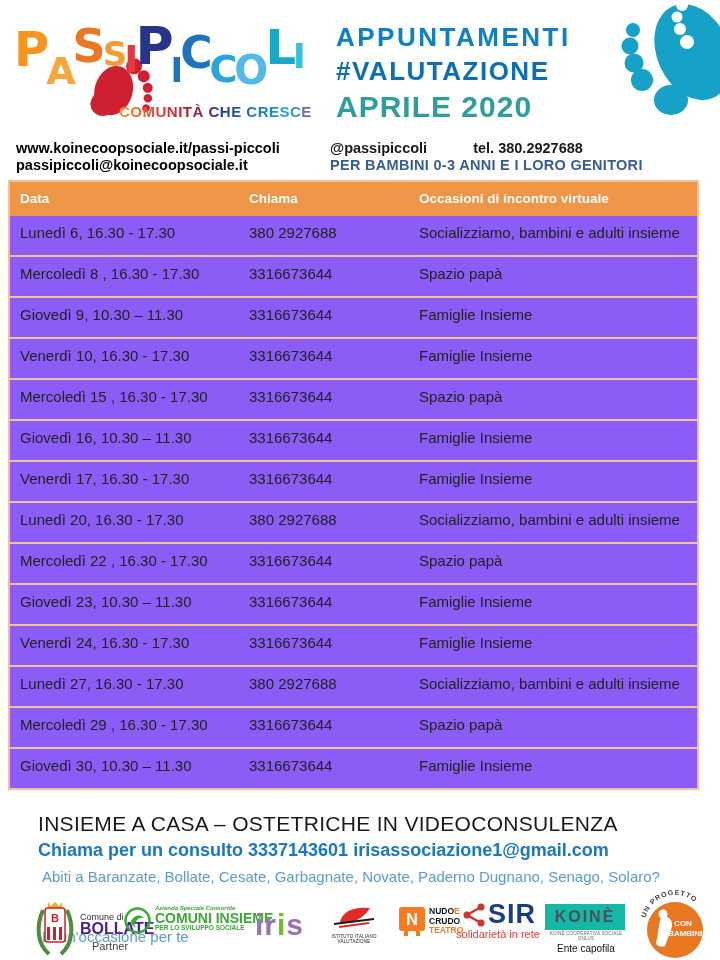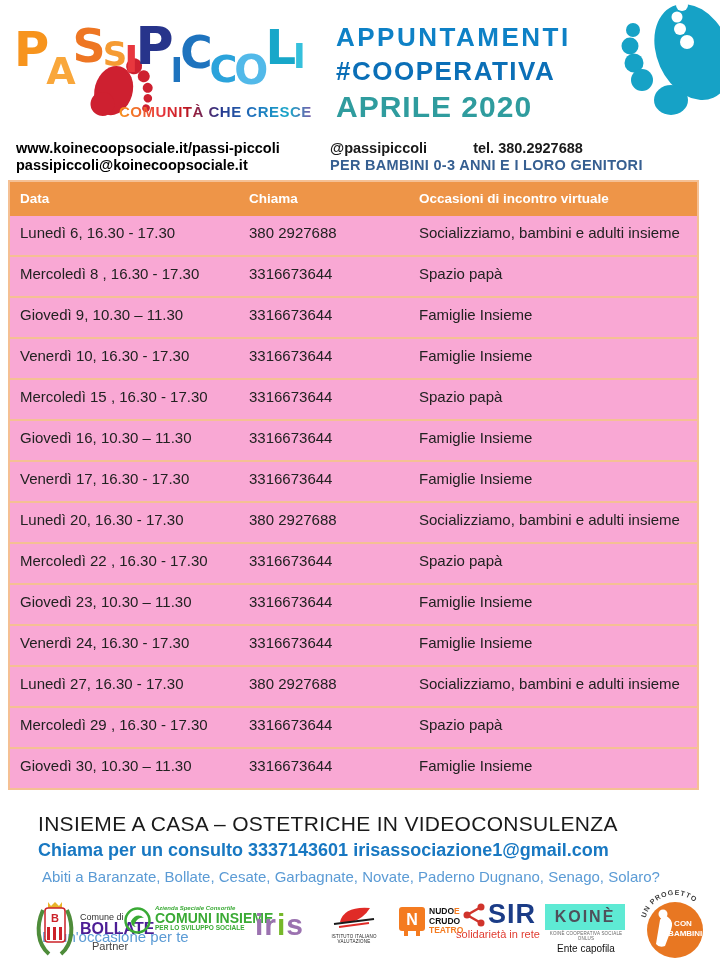--- a/index.html
+++ b/index.html
@@ -37,21 +37,21 @@
     border-collapse:collapse;table-layout:fixed;
     border:2px solid #F5C094;
   }
   table.schedule th{
     background:#EE9548;color:#fff;font-size:13.5px;font-weight:bold;
     text-align:left;padding:9px 10px;line-height:16px;
   }
   table.schedule td{
     font-size:15px;color:#222;vertical-align:top;
     height:31px;padding:8px 10px 0 10px;
-    border-bottom:2px solid #F5C094;background:#f9a8d4;
+    border-bottom:2px solid #F5C094;background:#8b5cf6;
   }
   
   .f-heading{position:absolute;left:38px;top:812px;font-size:21px;color:#1a1a1a;letter-spacing:.3px;}
   .f-cta{position:absolute;left:38px;top:840px;font-size:18px;font-weight:bold;color:#1878C2;}
   .f-question{position:absolute;left:42px;top:868px;font-size:15px;color:#5B9BD5;}
   .f-occasion{position:absolute;left:42px;top:888px;font-size:15px;color:#5B9BD5;margin-top:40px;}
   
   .partners{position:absolute;left:0;top:884px;width:720px;height:76px;}
   .p-bollate{position:absolute;left:34px;top:16px;width:120px;height:58px;}
   .p-bollate .crest{position:absolute;left:0;top:0;}
@@ -68,21 +68,21 @@
   .p-valut{position:absolute;left:328px;top:20px;width:52px;text-align:center;}
   .p-valut .tiny{font-size:4.5px;line-height:5px;color:#222;letter-spacing:.2px;}
   .p-nudo{position:absolute;left:398px;top:22px;display:flex;}
   .p-nudo .txt{margin-left:3px;margin-top:1px;font-size:8.5px;font-weight:bold;line-height:9.5px;color:#111;}
   .p-nudo .orange{color:#F47B20;}
   .p-sir{position:absolute;left:452px;top:16px;width:92px;text-align:center;}
   .p-sir .row{display:flex;align-items:center;justify-content:center;}
   .p-sir .name{font-size:27px;font-weight:bold;color:#1B3C87;letter-spacing:1px;line-height:28px;margin-left:2px;}
   .p-sir .sub{font-size:11px;color:#E03C31;margin-top:0;}
   .p-kone{position:absolute;left:545px;top:20px;width:82px;text-align:center;}
-  .p-kone .box{width:80px;height:26px;background:#5eead4;color:#4F4F5A;font-size:16px;font-weight:bold;
+  .p-kone .box{width:80px;height:26px;background:#14b8a6;color:#4F4F5A;font-size:16px;font-weight:bold;
     letter-spacing:2px;display:flex;align-items:center;justify-content:center;}
   .p-kone .sub{font-size:4.5px;color:#666;margin-top:1px;letter-spacing:.2px;}
   .p-kone .role{font-size:10px;color:#111;margin-top:2px;}
   .p-cib{position:absolute;left:636px;top:0;}
 </style>
 </head>
 <body>
 
 <div class="page">
 
@@ -97,21 +97,21 @@
         <circle cx="62" cy="30" r="5"></circle>
         <circle cx="65" cy="40" r="4.3"></circle>
         <circle cx="66" cy="50" r="3.8"></circle>
       </g>
     </svg>
     <div class="logo-tagline">COMUNITÀ CHE CRESCE</div>
   </div>
 
   <div class="title-area">
     <div class="title-line1">APPUNTAMENTI</div>
-    <div class="title-line2">#COOPERATIVA</div>
+    <div class="title-line2">#VALUTAZIONE</div>
     <div class="title-line3">APRILE 2020</div>
   </div>
 
   <svg class="teal-foot" width="105" height="130" viewBox="0 0 105 130">
     <g fill="#16A2C6">
       <ellipse cx="78" cy="52" rx="36" ry="50" transform="rotate(-24 78 52)"></ellipse>
       <circle cx="18" cy="30" r="7"></circle>
       <circle cx="15" cy="46" r="8.5"></circle>
       <circle cx="19" cy="63" r="9.5"></circle>
       <circle cx="27" cy="80" r="11"></circle>

